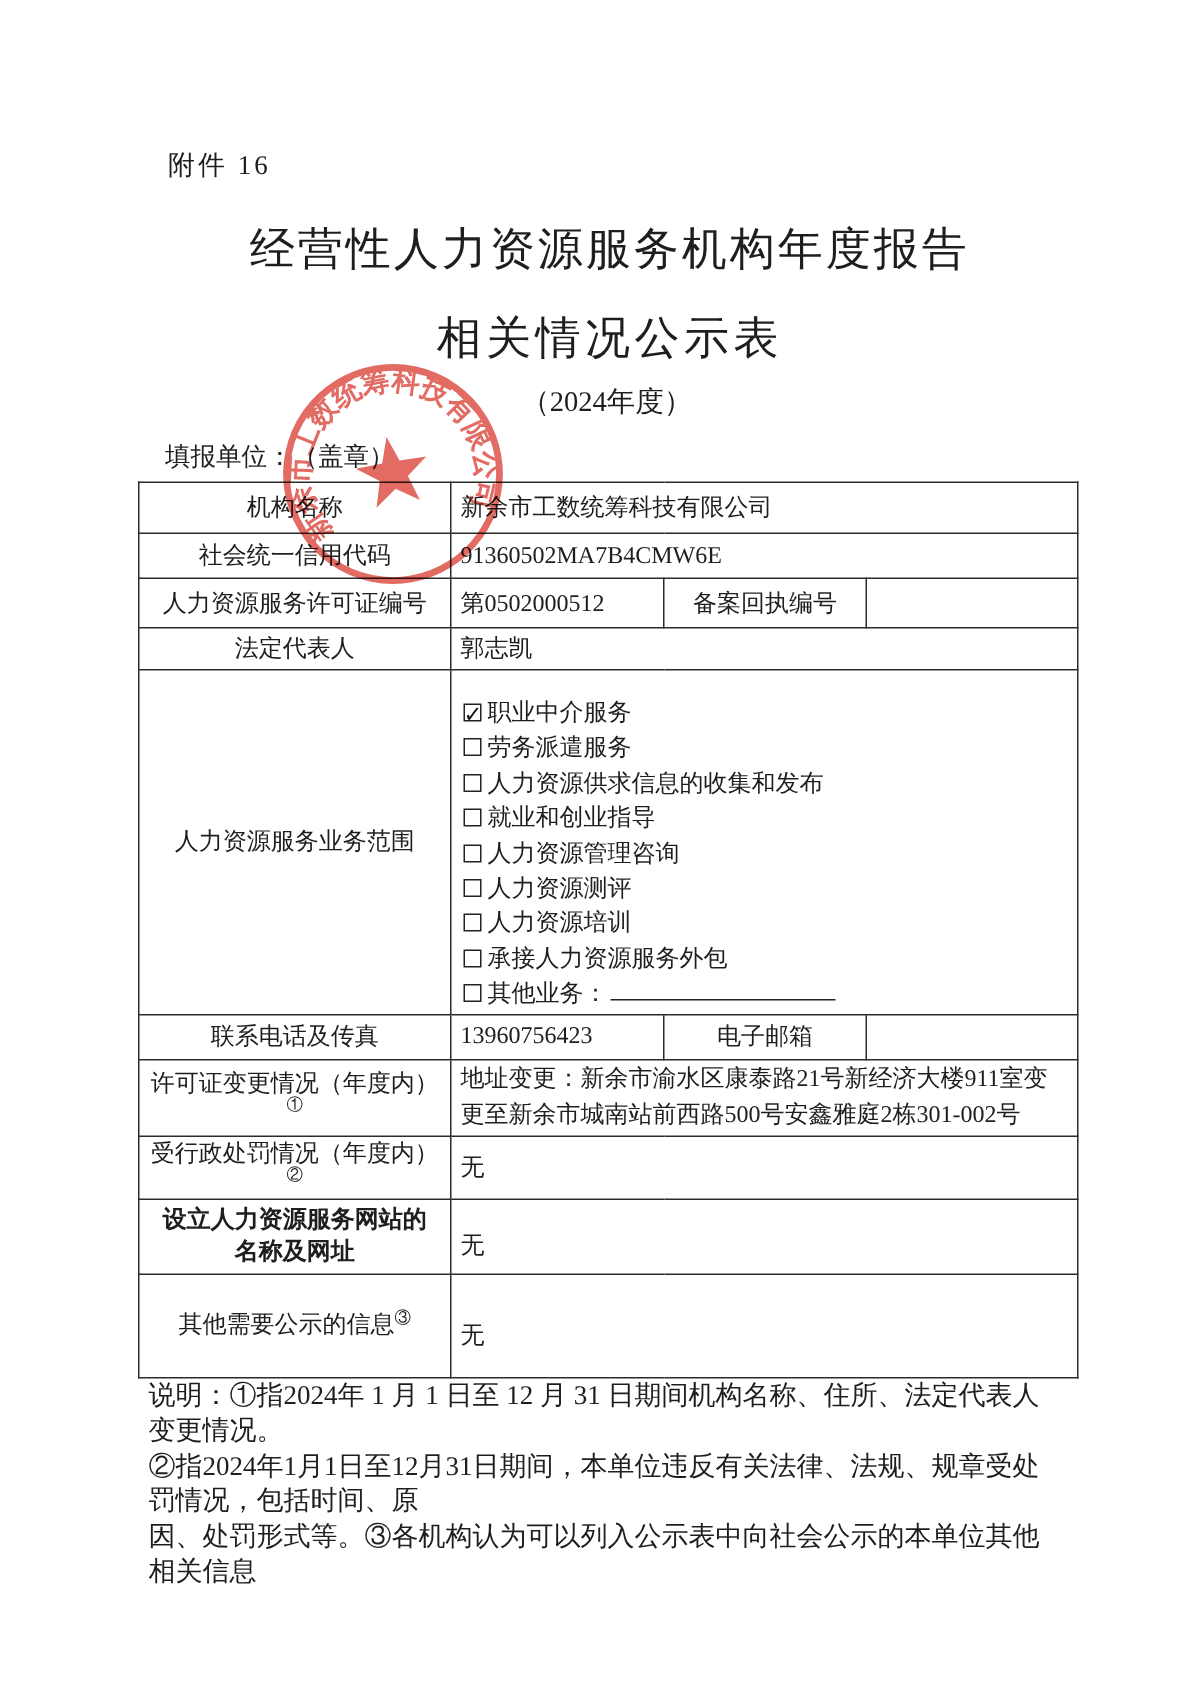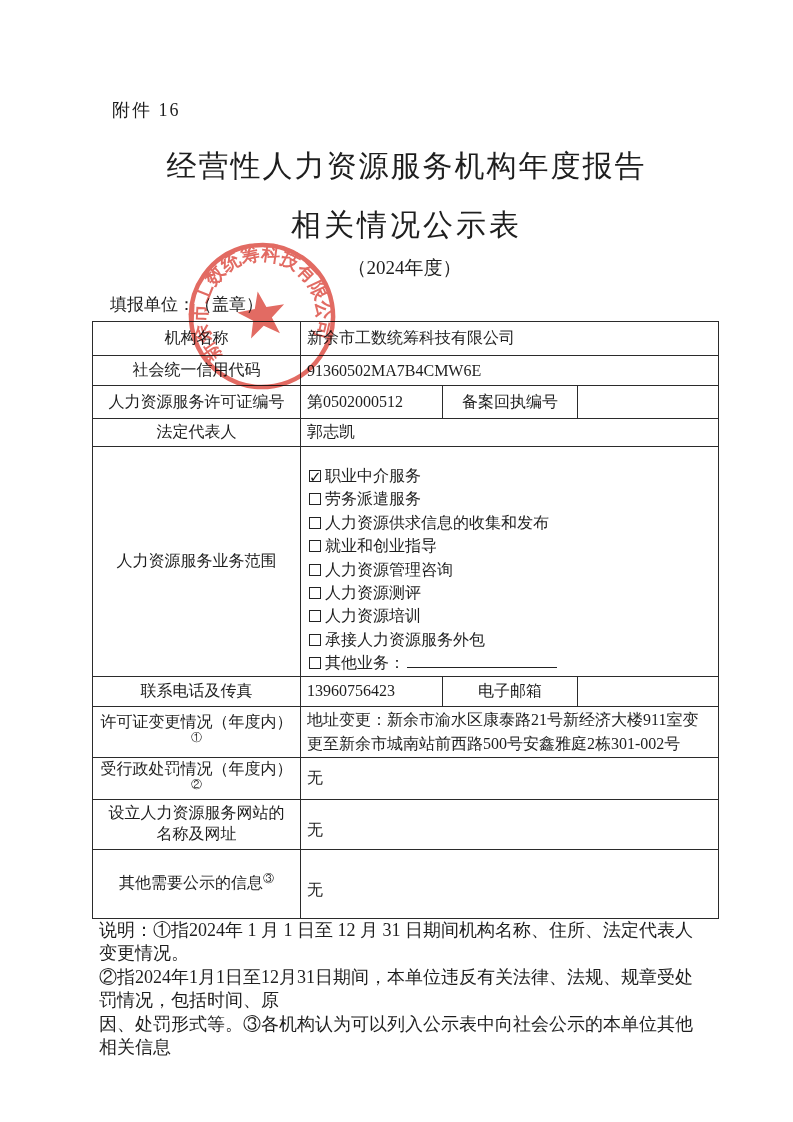--- a/index.html
+++ b/index.html
@@ -13,21 +13,21 @@
   .year   { position:absolute; left:8px; top:255px; width:100%; text-align:center; font-size:19px; }
   .fill-unit { position:absolute; left:110px; top:293px; font-size:17px; }
 
   table.form { position:absolute; left:92px; top:321px; width:626px; border-collapse:collapse; table-layout:fixed; }
   table.form td { border:1.5px solid var(--line); font-size:16px; vertical-align:middle; overflow:hidden; }
   td.lab { text-align:center; padding:1px 6px; }
   td.val { text-align:left; padding:1px 6px; }
   tr.r1 td{height:34px} tr.r2 td{height:30px} tr.r3 td{height:33px} tr.r4 td{height:28px}
   tr.r5 td{height:211px} tr.r6 td{height:30px} tr.r7 td{height:29px} tr.r8 td{height:50px}
   tr.r9 td{height:26px} tr.r10 td{height:50px} tr.r11 td{height:69px}
-  .pre { white-space:pre-line; }
+  .pre { white-space:pre-line;font-weight:bold; }
   td.top { vertical-align:top; padding-top:14px; }
   .wrapval { line-height:24px; }
   sup.note-ref { font-size:11px; vertical-align:super; line-height:0; }
 
   .scope-list { padding:3px 0 0 2px; }
   .scope-item { line-height:23.4px; white-space:nowrap; }
   .cb { display:inline-block; width:12px; height:12px; border:1.6px solid #222; margin-right:4px; position:relative; top:1px; background:#fff; }
   .cb.checked::after { content:"✓"; position:absolute; left:-1px; top:-5px; font-size:15px; font-weight:bold; color:#111; font-family:"DejaVu Sans",sans-serif; }
   .blank-line { display:inline-block; width:150px; border-bottom:1.6px solid #222; height:13px; margin-left:2px; }
 

